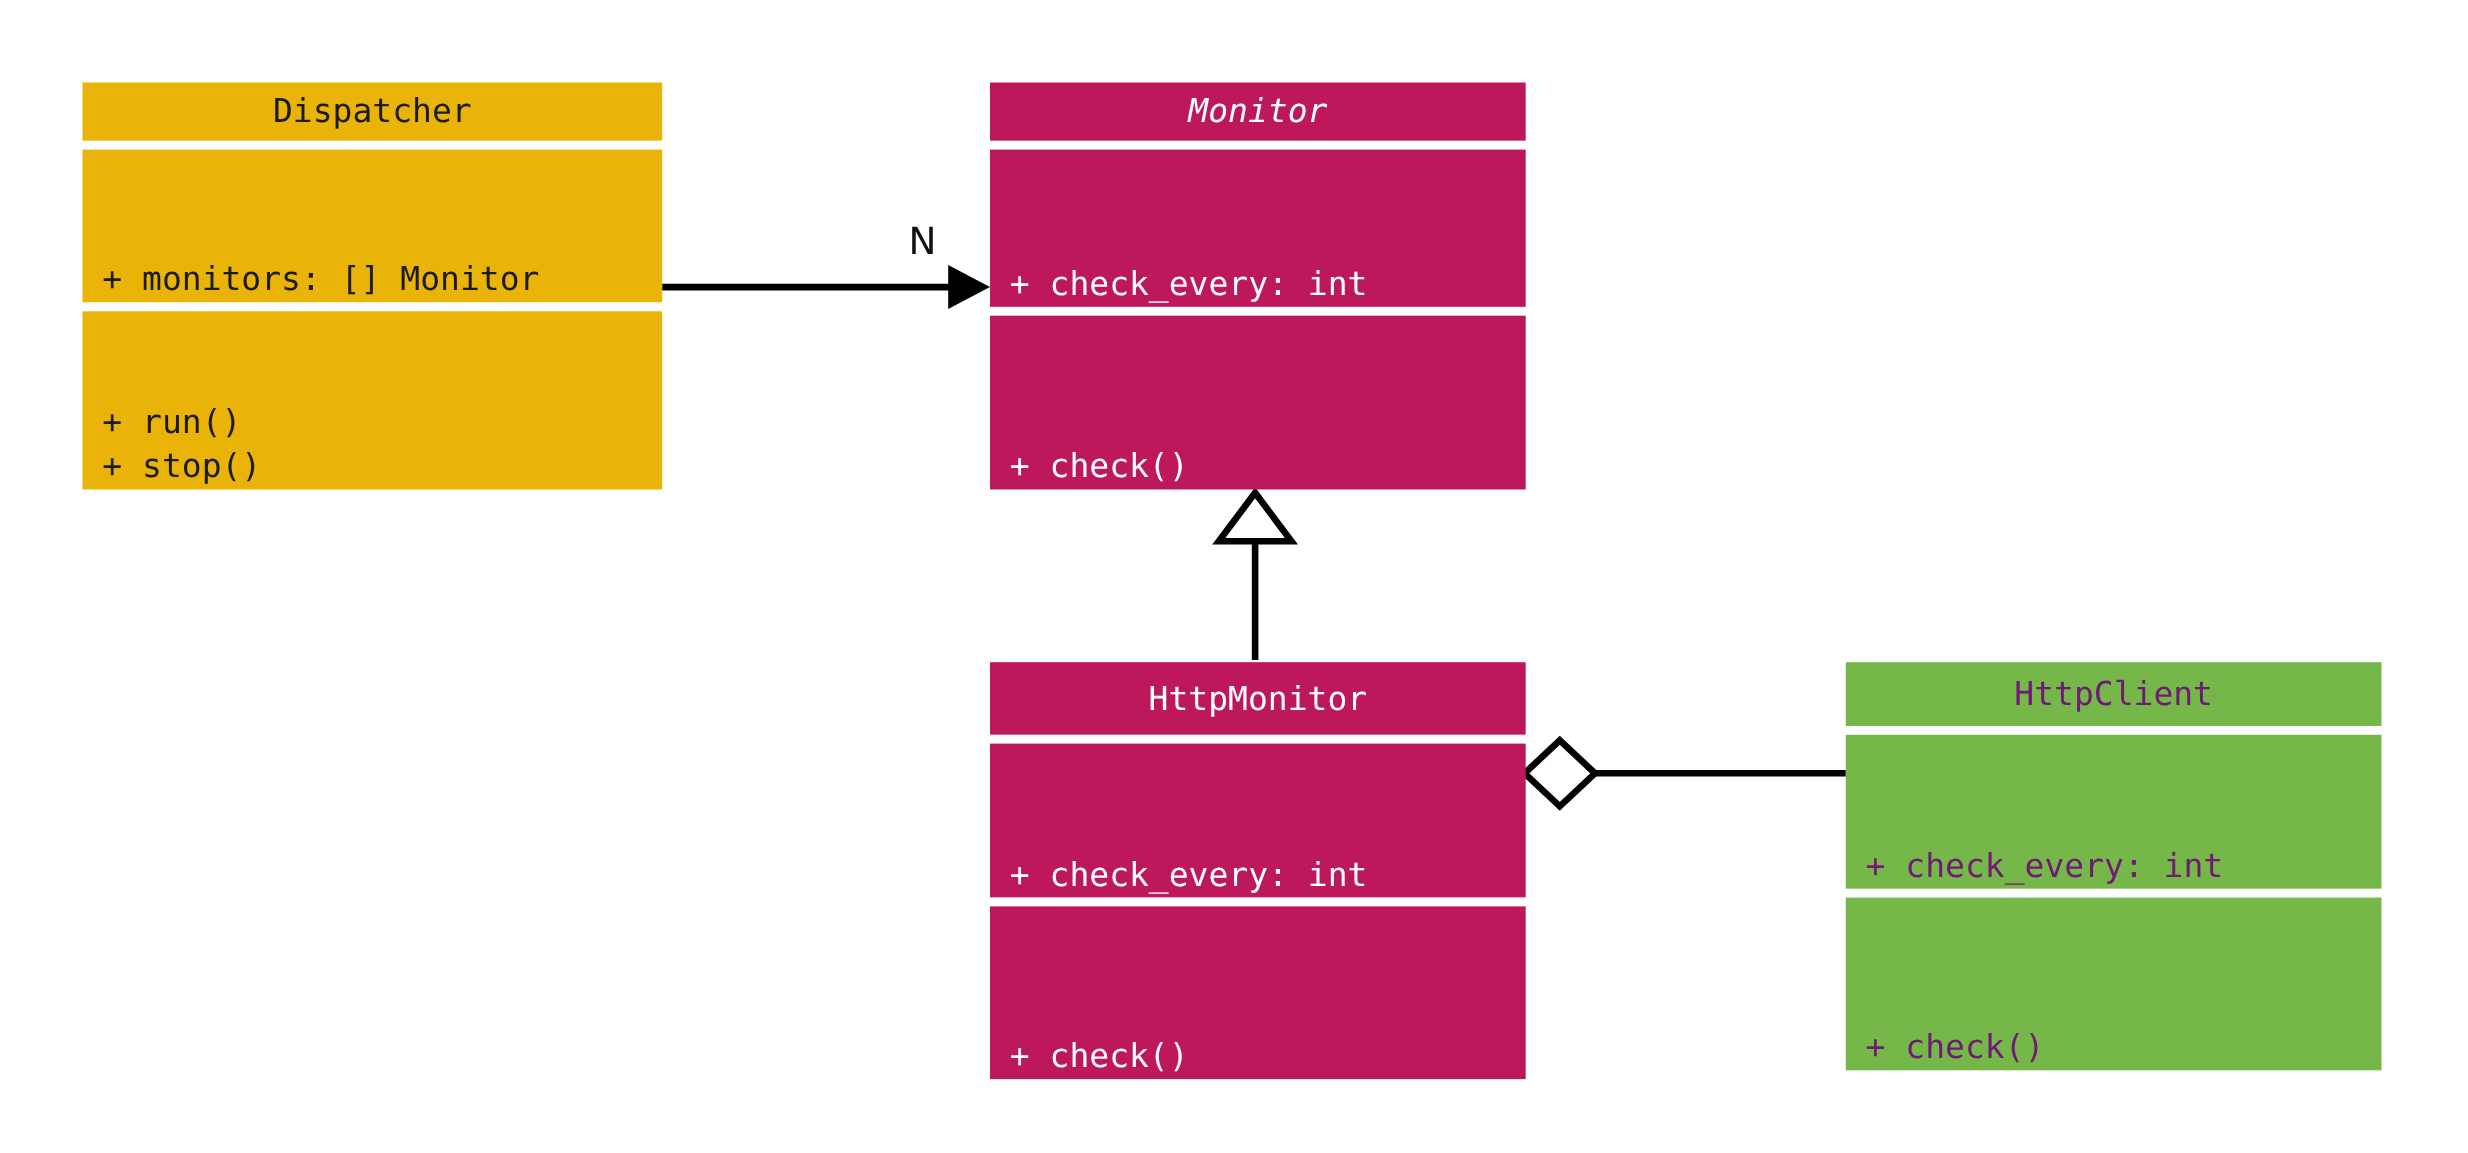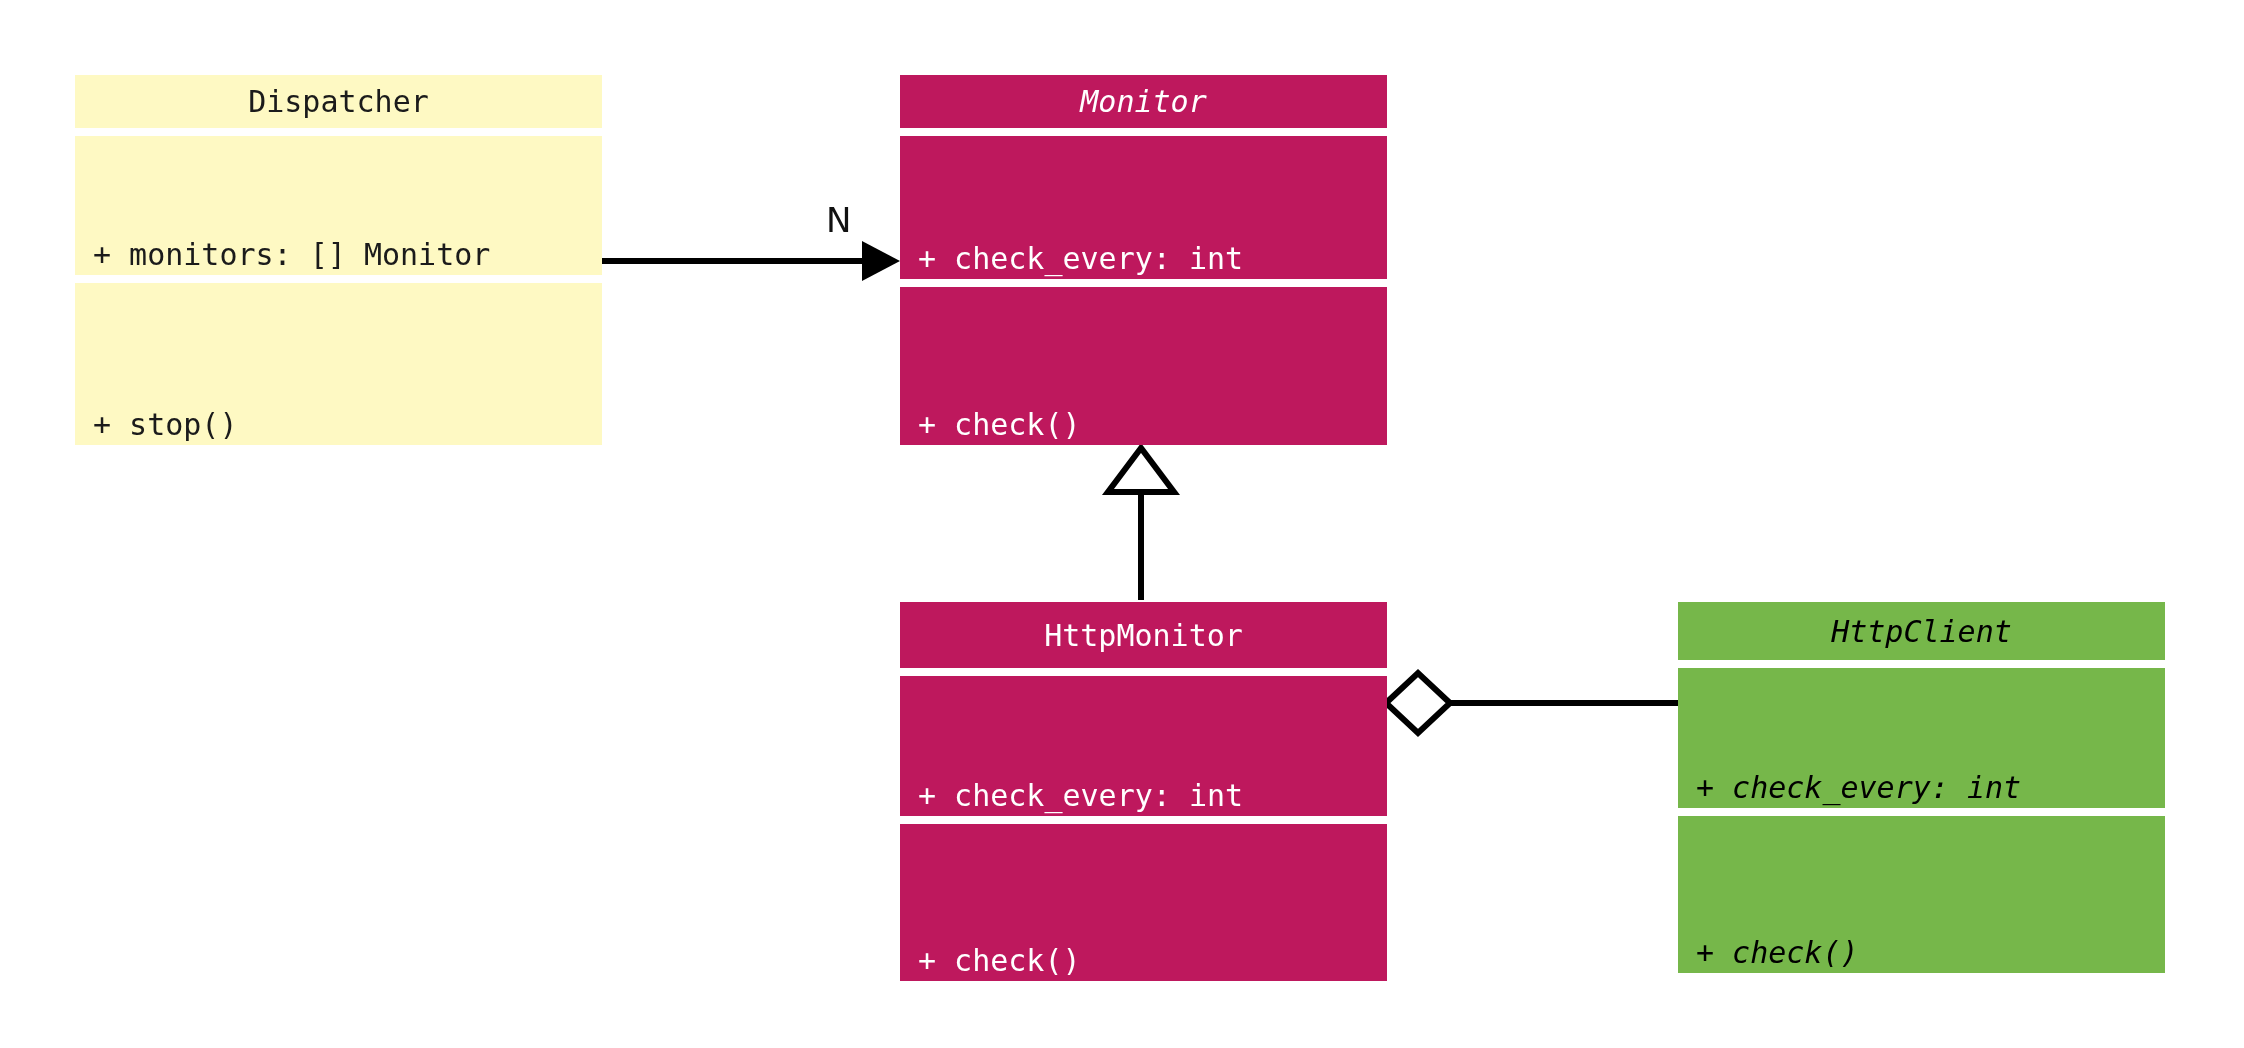--- a/index.html
+++ b/index.html
@@ -45,31 +45,31 @@
     line-height: 1.33;
   }
   .class-title {
     white-space: pre;
   }
   .title-abstract {
     font-style: italic;
   }
 
   
-  .theme-yellow .compartment { background: #fef9c3; }
+  .theme-yellow .compartment { background: #eab308; }
   .theme-yellow .class-title,
   .theme-yellow .member-line { color: #1b1b1b; }
 
   .theme-blue .compartment { background: #be185d; }
   .theme-blue .class-title,
   .theme-blue .member-line { color: #ffffff; }
 
   .theme-green .compartment { background: #76b74a; }
   .theme-green .class-title,
-  .theme-green .member-line { color: #000000; font-style: italic; }
+  .theme-green .member-line { color: #701a75; }
 
   
   .gap { height: 8px; background: #ffffff; width: 100%; }
 
   
   #connectors {
     position: absolute;
     left: 0;
     top: 0;
     width: 2244px;
@@ -114,20 +114,21 @@
   <div class="uml-class theme-yellow" style="left:75px; top:75px; width:527px;">
     <div class="compartment title" style="height:53px; font-size:30px;">
       <span class="class-title">Dispatcher</span>
     </div>
     <div class="gap"></div>
     <div class="compartment members" style="height:139px; font-size:30px;">
       <div class="member-line">+ monitors: [] Monitor</div>
     </div>
     <div class="gap"></div>
     <div class="compartment members" style="height:162px; font-size:30px;">
+      <div class="member-line">+ run()</div>
       <div class="member-line">+ stop()</div>
     </div>
   </div>
 
   <div class="uml-class theme-blue" style="left:900px; top:75px; width:487px;">
     <div class="compartment title title-abstract" style="height:53px; font-size:30px;">
       <span class="class-title">Monitor</span>
     </div>
     <div class="gap"></div>
     <div class="compartment members" style="height:143px; font-size:30px;">

